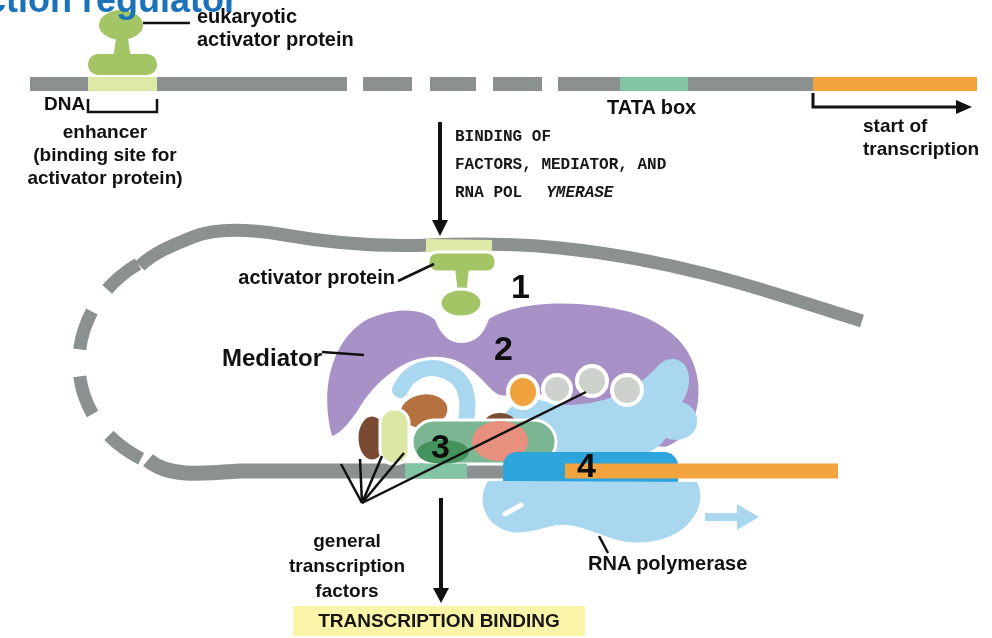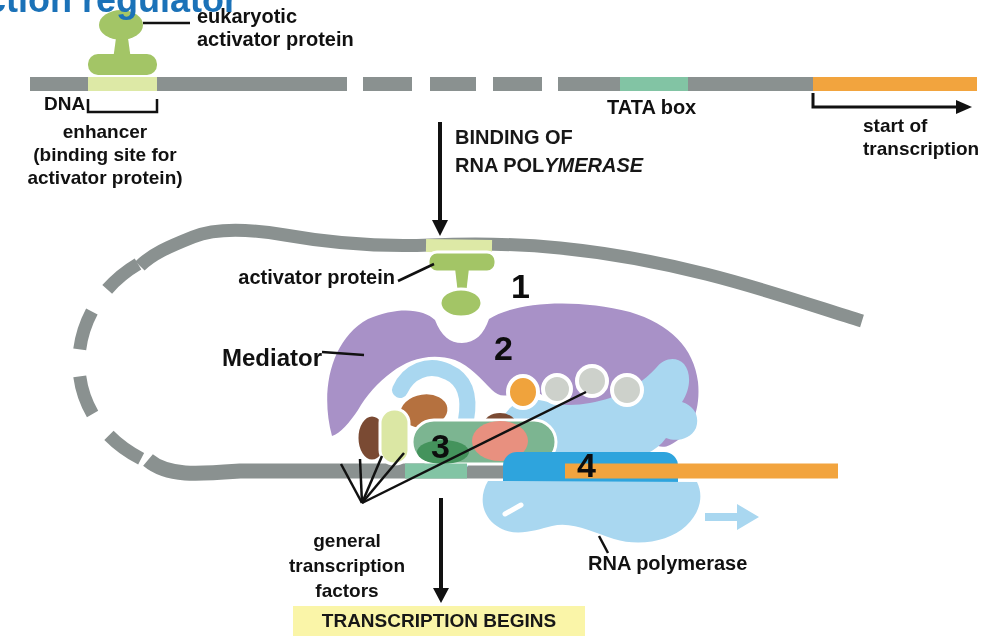--- a/index.html
+++ b/index.html
@@ -11,21 +11,21 @@
   }
   .lbl{position:absolute;font-weight:bold;white-space:pre-line;line-height:1.15;}
   .center{text-align:center;}
   .right{text-align:right;}
   #diagram{position:absolute;left:0;top:0;}
   .heading{
     position:absolute;left:-14px;top:-21px;
     font-size:36px;font-weight:bold;color:#1b72b8;white-space:nowrap;
   }
   .num{position:absolute;font-weight:bold;font-size:34px;color:#0d0d0d;}
-  .flowtext{position:absolute;left:455px;top:123px;font-weight:bold;font-size:20px;line-height:28px;color:#171717;}
+  .flowtext{position:absolute;left:455px;top:123px;font-weight:bold;font-size:16px;line-height:28px;color:#171717;font-family:Liberation Mono, monospace;}
   .yellowbox{
     position:absolute;left:293px;top:606px;width:292px;height:30px;
     background:#faf5a8;text-align:center;line-height:30px;
     font-weight:bold;font-size:19px;color:#171717;
   }
 </style>
 </head>
 <body>
 
 <svg id="diagram" width="992" height="638" viewBox="0 0 992 638">
@@ -169,28 +169,29 @@
 <div class="lbl" style="left:44px;top:93px;font-size:19px;">DNA</div>
 <div class="lbl center" style="left:-20px;top:120px;width:250px;font-size:19px;line-height:23px;">enhancer
 (binding site for
 activator protein)</div>
 <div class="lbl" style="left:607px;top:96px;font-size:20px;">TATA box</div>
 <div class="lbl" style="left:818px;top:114px;font-size:19px;line-height:23px;margin-left:45px;">start of
 transcription</div>
 
 <div class="flowtext">
   <div>BINDING OF</div>
-  <div><span>RNA POL</span><span style="font-style:italic;">YMERASE</span></div>
+  <div>FACTORS, MEDIATOR, AND</div>
+  <div><span>RNA POL</span><span style="font-style:italic;margin-left:24px;">YMERASE</span></div>
 </div>
 
 <div class="lbl right" style="left:205px;top:266px;width:190px;font-size:20px;">activator protein</div>
 <div class="lbl" style="left:222px;top:344px;font-size:24px;">Mediator</div>
 <div class="lbl center" style="left:262px;top:497px;width:170px;font-size:19px;line-height:25px;margin-top:31px;">general
 transcription
 factors</div>
 <div class="lbl" style="left:588px;top:552px;font-size:20px;">RNA polymerase</div>
 
 <div class="num" style="left:511px;top:267px;">1</div>
 <div class="num" style="left:494px;top:329px;">2</div>
 <div class="num" style="left:431px;top:427px;">3</div>
 <div class="num" style="left:577px;top:446px;">4</div>
 
-<div class="yellowbox">TRANSCRIPTION BEGINS</div>
+<div class="yellowbox">TRANSCRIPTION BINDING</div>
 
 </body></html>

